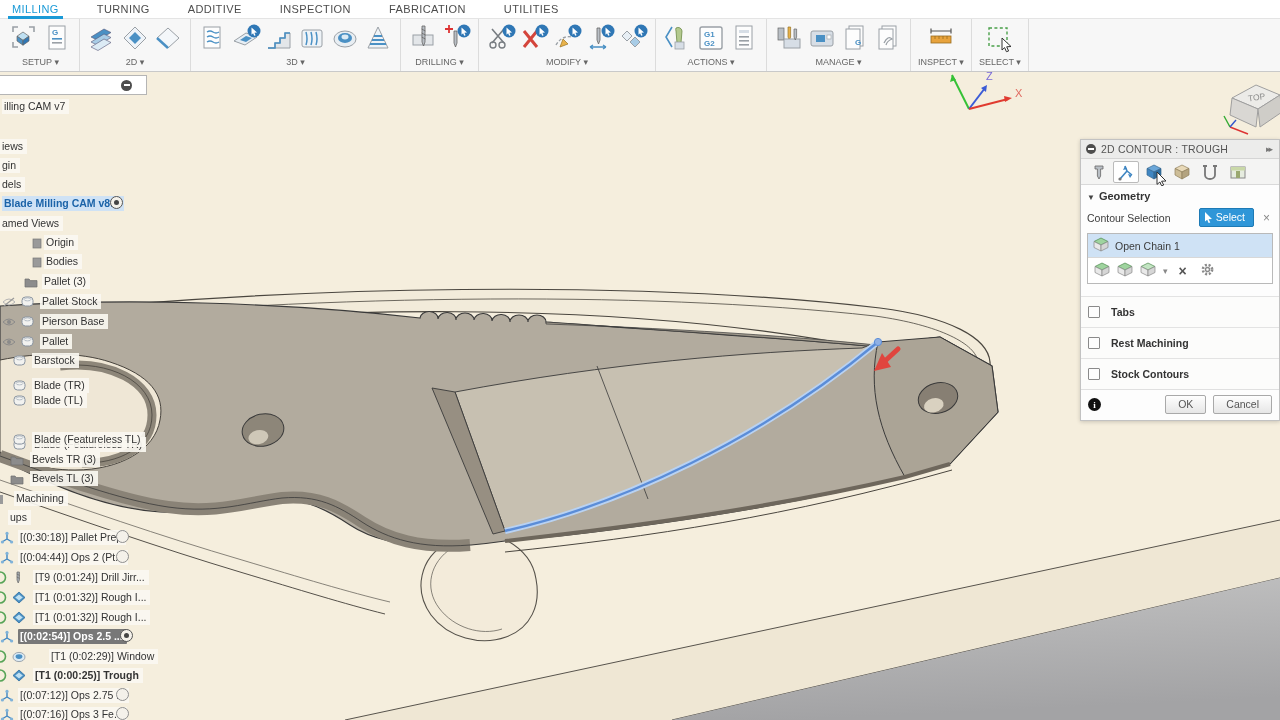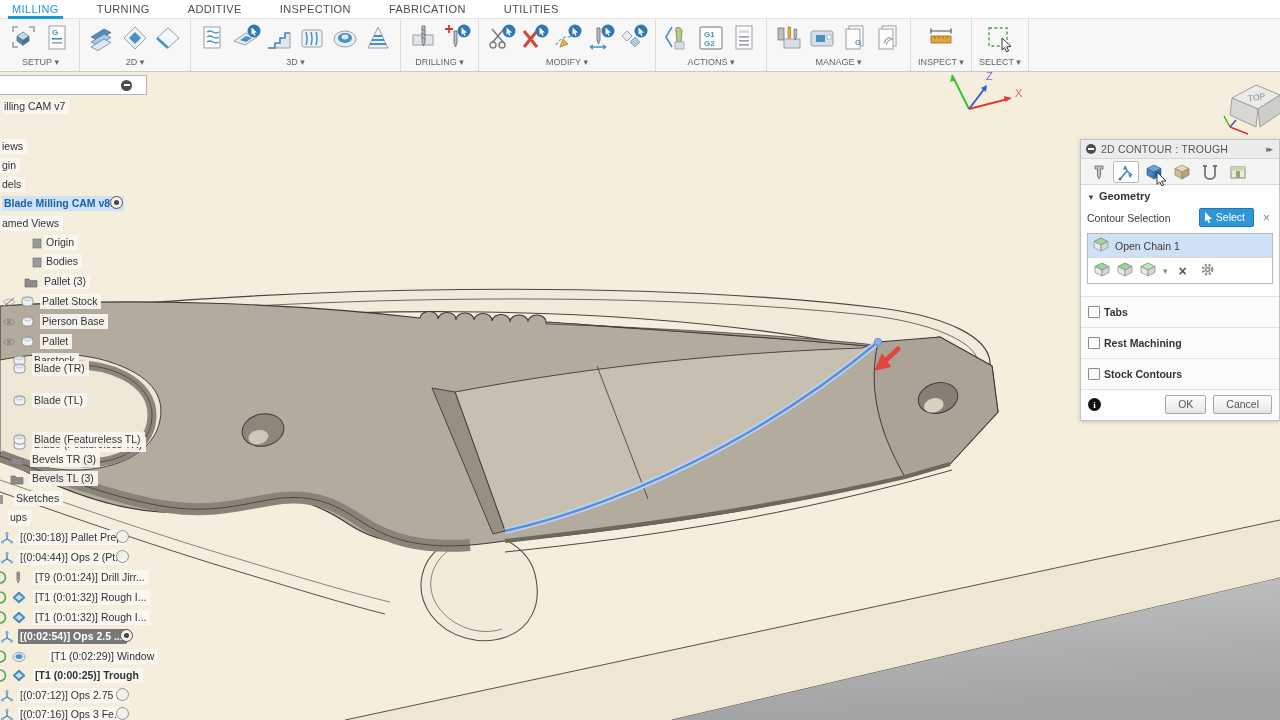--- a/index.html
+++ b/index.html
@@ -50,21 +50,21 @@
   .sec-head { padding:5px 6px 4px; font-weight:bold; font-size:11px; color:#333; }
   .sec-head .tri { font-size:8px; color:#444; margin-right:4px; }
   .row-sel { display:flex; align-items:center; padding:2px 6px 6px; gap:6px; }
   .row-sel .lab { flex:1; font-size:10.5px; }
   .btn-select { background:#2f96d8; color:#fff; border:1px solid #1d7ab5; border-radius:2px; font-size:10.5px; padding:2px 8px 3px 4px; display:flex; align-items:center; gap:3px; }
   .xbtn { color:#888; font-size:12px; padding:0 3px; }
   .chainbox { margin:0 6px 12px; border:1px solid #b9b9b9; background:#fff; }
   .chainrow { display:flex; align-items:center; gap:6px; padding:3px 5px; background:#cfe2f5; border-bottom:1px solid #d8d8d8; font-size:10.5px; }
   .chaintools { display:flex; align-items:center; gap:7px; padding:4px 6px; }
   .divider { height:1px; background:#e3e3e3; }
-  .chk-row { display:flex; align-items:center; gap:4px; padding:9px 7px; background:#fcfcfb; }
+  .chk-row { display:flex; align-items:center; gap:11px; padding:9px 7px; background:#fcfcfb; }
   .chk { width:12px; height:12px; border:1px solid #8a8a8a; background:#fdfdfd; border-radius:1px; }
   .chk-lab { font-weight:bold; font-size:10.5px; color:#333; }
   #dlg-foot { display:flex; align-items:center; padding:5px 7px 6px; gap:7px; border-top:1px solid #e0e0e0; }
   .info-i { width:13px; height:13px; border-radius:50%; background:#111; color:#fff; font-size:9px; font-weight:bold; display:flex; align-items:center; justify-content:center; font-family:"Liberation Serif",serif; }
   #dlg-foot .sp { flex:1; }
   .pbtn { border:1px solid #a9a9a9; background:linear-gradient(#fefefe,#e6e6e6); border-radius:2px; color:#555; font-size:10.5px; padding:2px 12px 3px; }
   
   .cursor-svg { position:absolute; }
 
   
@@ -493,21 +493,21 @@
           </svg></span>
         <span class="lbl" style="left: 40px;">Pallet</span>
       </div>
       <div class="trow" style="top: 352px;">
         <span class="tico" style="left: 13px;"><svg width="13" height="13" viewBox="0 0 13 13">
             <rect x="1" y="2" width="11" height="9" rx="3.5" fill="#f2f2f0" stroke="#8a94a0" stroke-width="1"></rect>
             <ellipse cx="6.5" cy="4.4" rx="3.4" ry="1.5" fill="none" stroke="#aab2bc" stroke-width=".8"></ellipse>
           </svg></span>
         <span class="lbl" style="left: 32px;">Barstock</span>
       </div>
-      <div class="trow" style="top: 360px;">
+      <div class="trow" style="top: 377px;">
         <span class="tico" style="left: 13px;"><svg width="13" height="13" viewBox="0 0 13 13">
             <rect x="1" y="2" width="11" height="9" rx="3.5" fill="#f2f2f0" stroke="#8a94a0" stroke-width="1"></rect>
             <ellipse cx="6.5" cy="4.4" rx="3.4" ry="1.5" fill="none" stroke="#aab2bc" stroke-width=".8"></ellipse>
           </svg></span>
         <span class="lbl" style="left: 32px;">Blade (TR)</span>
       </div>
       <div class="trow" style="top: 392px;">
         <span class="tico" style="left: 13px;"><svg width="13" height="13" viewBox="0 0 13 13">
             <rect x="1" y="2" width="11" height="9" rx="3.5" fill="#f2f2f0" stroke="#8a94a0" stroke-width="1"></rect>
             <ellipse cx="6.5" cy="4.4" rx="3.4" ry="1.5" fill="none" stroke="#aab2bc" stroke-width=".8"></ellipse>
@@ -537,21 +537,21 @@
       <div class="trow" style="top: 470px;">
         <span class="tico" style="left: 10px;"><svg width="14" height="12" viewBox="0 0 14 12">
             <path d="M1 3 h4 l1.4 1.6 H13 V11 H1 Z" fill="#8c8c8c" stroke="#6e6e6e" stroke-width=".7"></path>
           </svg></span>
         <span class="lbl" style="left: 30px;">Bevels TL (3)</span>
       </div>
       <div class="trow" style="top: 490px;">
         <span class="tico" style="left: -4px;"><svg width="8" height="12" viewBox="0 0 8 12">
             <rect x="0" y="2" width="7" height="9" fill="#9a9a9a"></rect>
           </svg></span>
-        <span class="lbl" style="left: 14px;">Sketches</span>
+        <span class="lbl" style="left: 14px;">Machining</span>
       </div>
       <div class="trow" style="top: 509px;">
         <span class="lbl" style="left: 8px;">ups</span>
       </div>
       <div class="trow" style="top: 529px;">
         <span class="tico" style="left: 0px;"><svg width="14" height="13" viewBox="0 0 14 13">
             <path d="M7 2 v6 M7 8 L2 11 M7 8 l5 3" stroke="#3f86c2" stroke-width="1.4" fill="none"></path>
             <circle cx="7" cy="2.4" r="1.6" fill="#7fb2d9"></circle>
             <circle cx="2.4" cy="11" r="1.6" fill="#7fb2d9"></circle>
             <circle cx="11.6" cy="11" r="1.6" fill="#7fb2d9"></circle>

